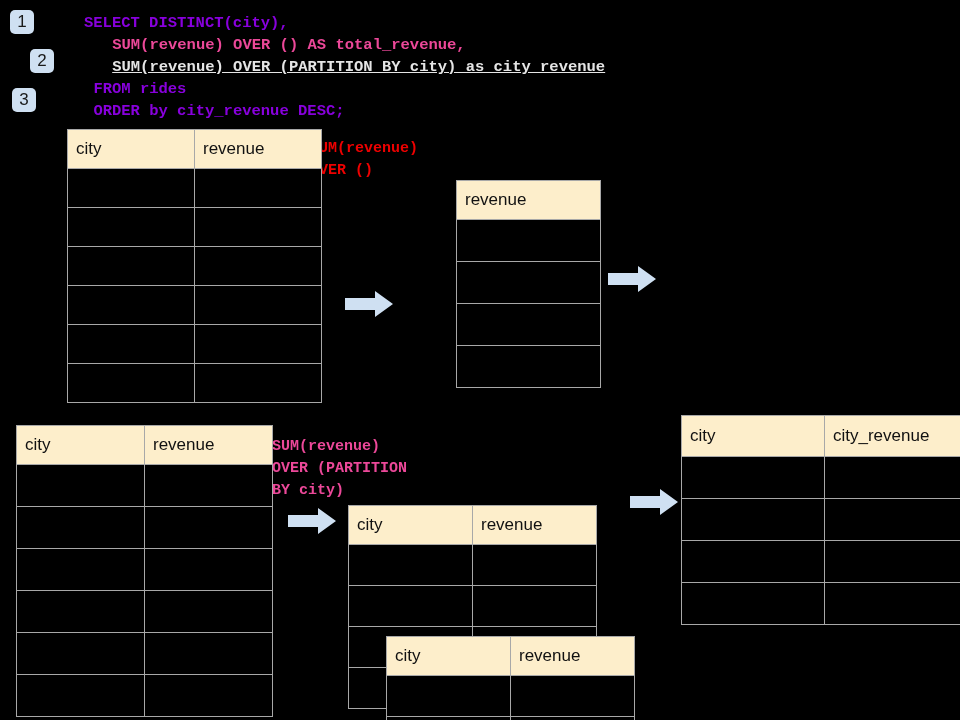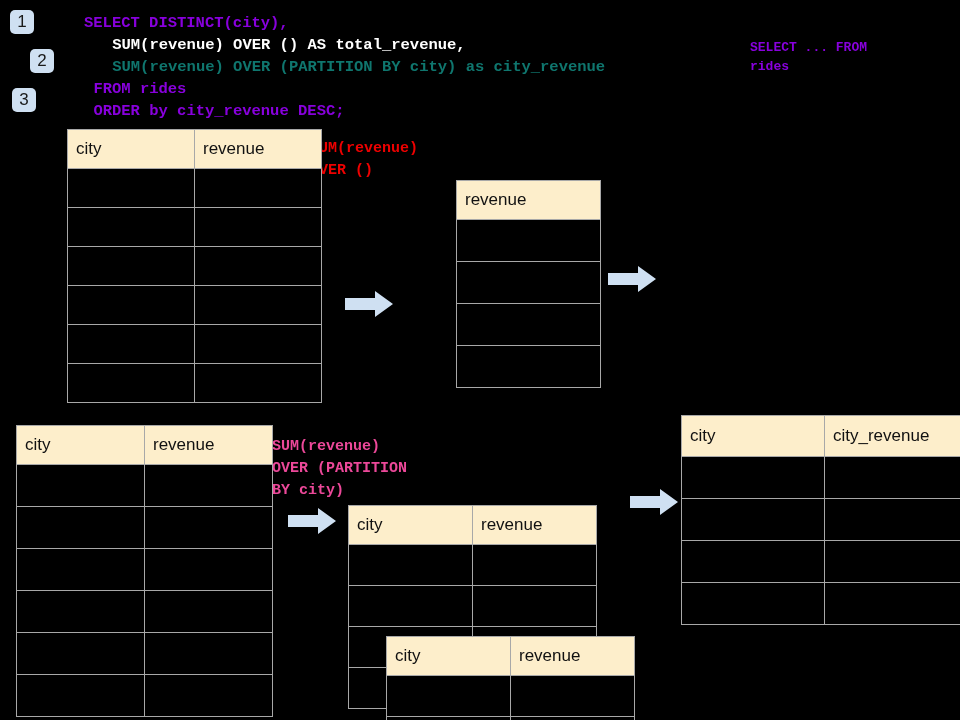--- a/index.html
+++ b/index.html
@@ -34,22 +34,22 @@
   .sql {
     position: absolute;
     font-family: "Liberation Mono", monospace;
     font-size: 15.5px;
     font-weight: bold;
     white-space: pre;
     letter-spacing: 0px;
   }
   .sql-line { line-height: 22px; white-space: pre; }
   .c-purple { color: #8800dd; }
-  .c-red    { color: #ffffff; }
-  .c-green  { color: #0f766e; }
+  .c-red    { color: #ec4899; }
+  .c-green  { color: #e5e5e5; text-decoration: underline; }
 
   
   .annot {
     position: absolute;
     font-family: "Liberation Mono", monospace;
     font-size: 15px;
     font-weight: bold;
     white-space: pre;
     line-height: 22px;
   }
@@ -90,22 +90,20 @@
 <div id="stage">
 
   <div id="badges-layer">
       <div class="badge" style="left: 10px; top: 10px;">1</div>
       <div class="badge" style="left: 30px; top: 49px;">2</div>
       <div class="badge" style="left: 12px; top: 88px;">3</div>
     </div>
 
   <div class="sql" id="sql-block" style="left: 84px; top: 12px;"><div class="sql-line c-purple" style="padding-left: 0px;">SELECT DISTINCT(city),</div><div class="sql-line c-red" style="padding-left: 28.2px;">SUM(revenue) OVER () AS total_revenue,</div><div class="sql-line c-green" style="padding-left: 28.2px;">SUM(revenue) OVER (PARTITION BY city) as city_revenue</div><div class="sql-line c-purple" style="padding-left: 9.4px;">FROM rides</div><div class="sql-line c-purple" style="padding-left: 9.4px;">ORDER by city_revenue DESC;</div></div>
 
-  <div class="annot purple" id="annot-source-query" style="left: 750px; top: 38px;">SELECT ... FROM
-rides</div>
   <div class="annot red" id="annot-over-empty" style="left: 310px; top: 138px;">SUM(revenue)
 OVER ()</div>
   <div class="annot green" id="annot-partition-by" style="left: 272px; top: 436px;">SUM(revenue)
 OVER (PARTITION
 BY city)</div>
 
   <div id="tables-layer">
       <table class="tbl" style="left: 67px; top: 129px; width: 236px;">
         <thead>
           <tr style="height: 38px;">

